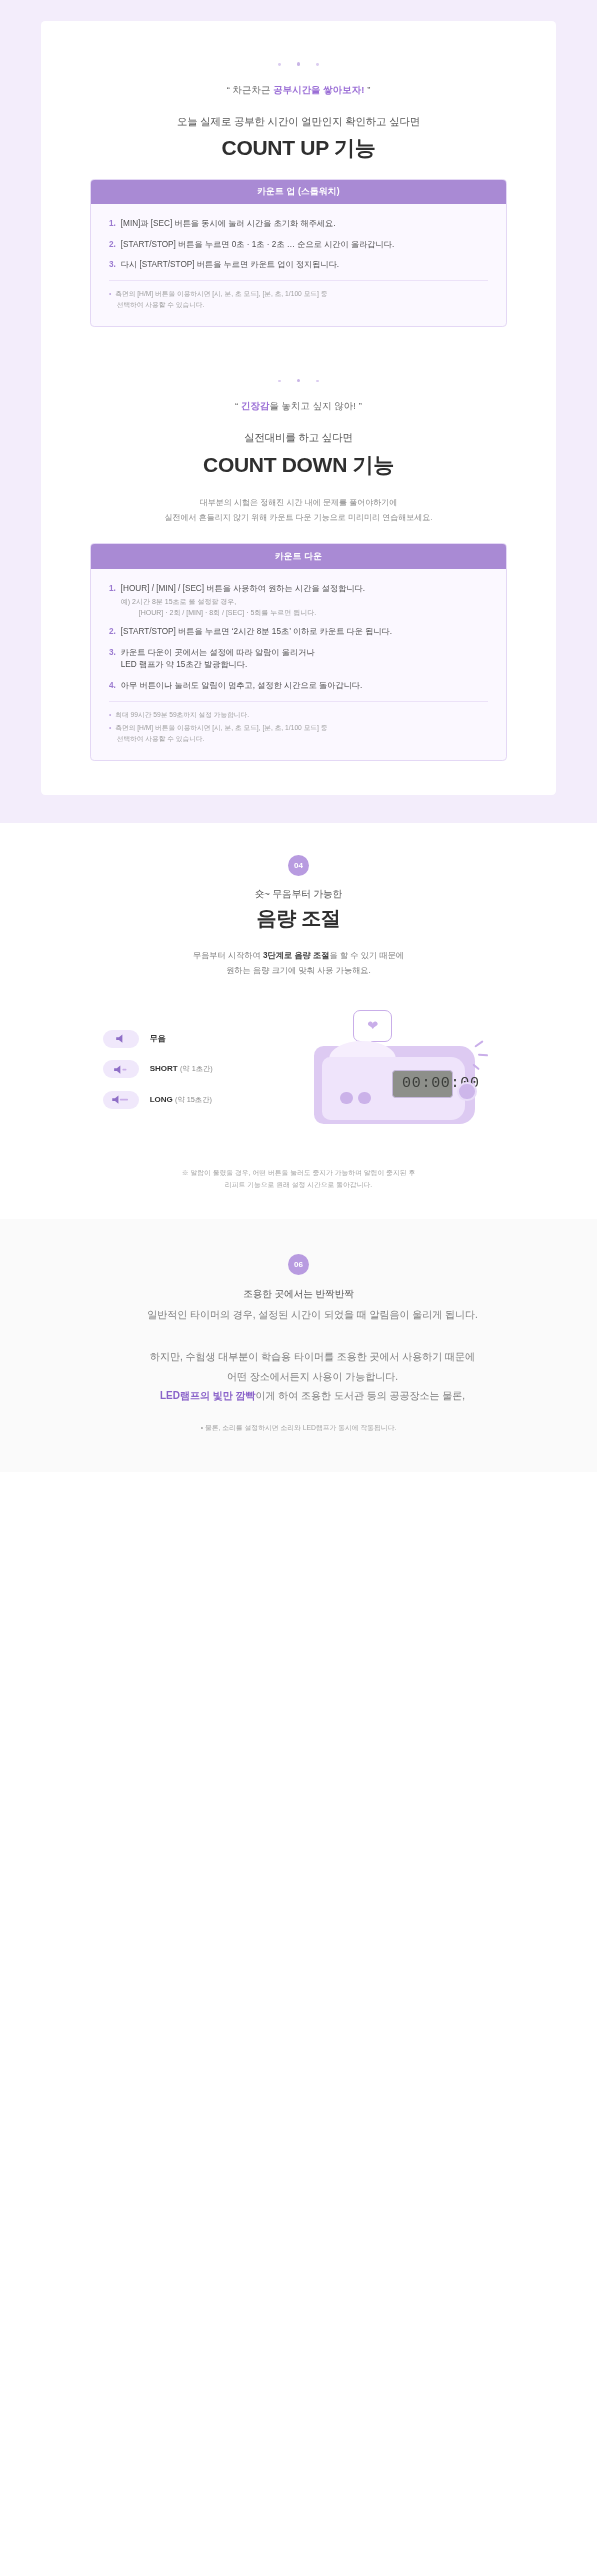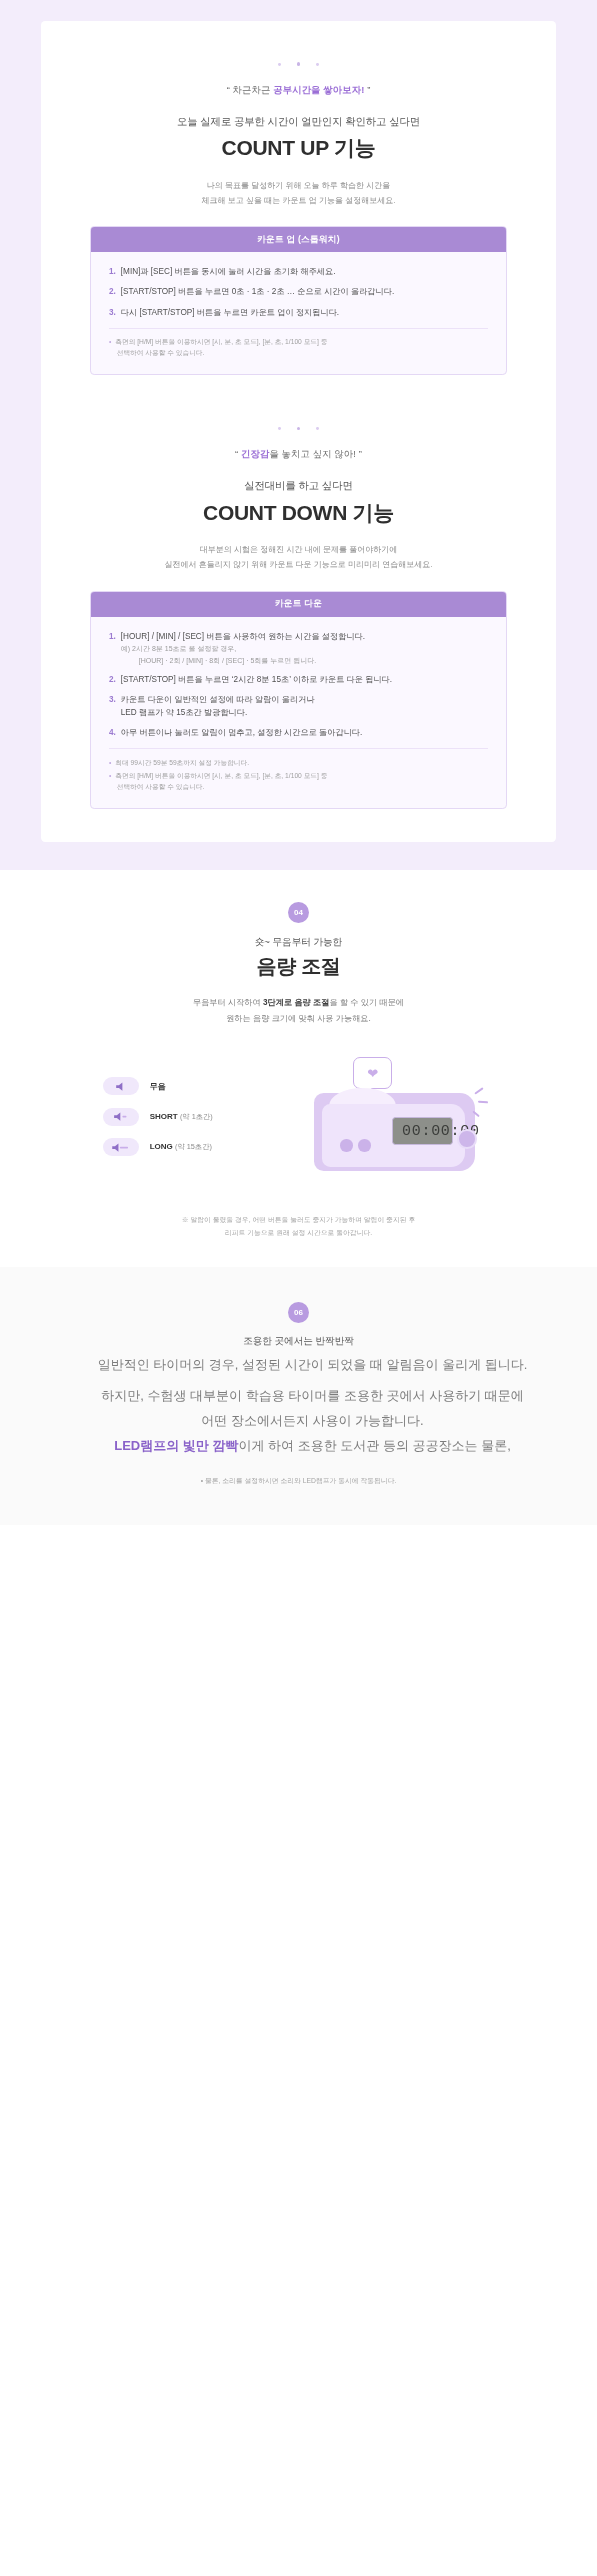--- a/index.html
+++ b/index.html
@@ -294,21 +294,21 @@
     font-size: 6.8px;
     color: #a3a3a3;
     line-height: 1.8;
     margin-top: 21px;
   }
 
   
   .sec-grey { background: #fafafa; padding: 35px 0 39px 0; }
   .lead {
     text-align: center;
-    font-size: 13px;
+    font-size: 10px;
     color: #7c7c7c;
     line-height: 1.95;
     padding-left: 28px;
   }
   .lead .em { color: #8a63c9; font-weight: bold; }
   .star-note {
     text-align: center;
     font-size: 6.8px;
     color: #a3a3a3;
     margin-top: 16.7px;
@@ -330,24 +330,20 @@
 
       <div class="quote">
         <span>“</span>
         <span>차근차근 </span><span class="hl">공부시간을 쌓아보자!</span>
         <span>”</span>
       </div>
 
       <div class="sub-line">오늘 실제로 공부한 시간이 얼만인지 확인하고 싶다면</div>
       <div class="big-title">COUNT UP 기능</div>
 
-      <div class="desc">
-        <div>나의 목표를 달성하기 위해 오늘 하루 학습한 시간을</div>
-        <div>체크해 보고 싶을 때는 카운트 업 기능을 설정해보세요.</div>
-      </div>
 
       <div class="panel">
         <div class="panel-head">카운트 업 (스톱워치)</div>
         <div class="panel-body">
           <ol class="steps">
             <li>
               <span class="num">1.</span>
               <span class="txt">[MIN]과 [SEC] 버튼을 동시에 눌러 시간을 초기화 해주세요.</span>
             </li>
             <li>
@@ -404,21 +400,21 @@
                 </span>
               </span>
             </li>
             <li>
               <span class="num">2.</span>
               <span class="txt">[START/STOP] 버튼을 누르면 ‘2시간 8분 15초’ 이하로 카운트 다운 됩니다.</span>
             </li>
             <li>
               <span class="num">3.</span>
               <span class="txt">
-                <span style="display:block">카운트 다운이 일반적인 설정에 따라 알람이 울리거나</span>
+                <span style="display:block">카운트 다운이 곳에서는 설정에 따라 알람이 울리거나</span>
                 <span style="display:block">LED 램프가 약 15초간 발광합니다.</span>
               </span>
             </li>
             <li>
               <span class="num">4.</span>
               <span class="txt">아무 버튼이나 눌러도 알림이 멈추고, 설정한 시간으로 돌아갑니다.</span>
             </li>
           </ol>
           <div class="panel-notes">
             <p>
@@ -512,21 +508,21 @@
       <div>※ 알람이 울렸을 경우, 어떤 버튼을 눌러도 중지가 가능하며 알림이 중지된 후</div>
       <div>리피트 기능으로 원래 설정 시간으로 돌아갑니다.</div>
     </div>
   </div>
 
   <div class="sec-grey">
     <div class="badge">06</div>
     <div class="sec-sub">조용한 곳에서는 반짝반짝</div>
     <div class="lead">
       <div>일반적인 타이머의 경우, 설정된 시간이 되었을 때 알림음이 울리게 됩니다.</div>
-      <div style="margin-top:5px">하지만, 수험생 대부분이 학습용 타이머를 조용한 곳에서 사용하기 때문에</div>
+      <div style="margin-top:23px">하지만, 수험생 대부분이 학습용 타이머를 조용한 곳에서 사용하기 때문에</div>
       <div>어떤 장소에서든지 사용이 가능합니다.</div>
       <div>
         <span class="em">LED램프의 빛만 깜빡</span><span>이게 하여 조용한 도서관 등의 공공장소는 물론,</span>
       </div>
     </div>
     <div class="star-note">• 물론, 소리를 설정하시면 소리와 LED램프가 동시에 작동됩니다.</div>
   </div>
 
 </div>
 

